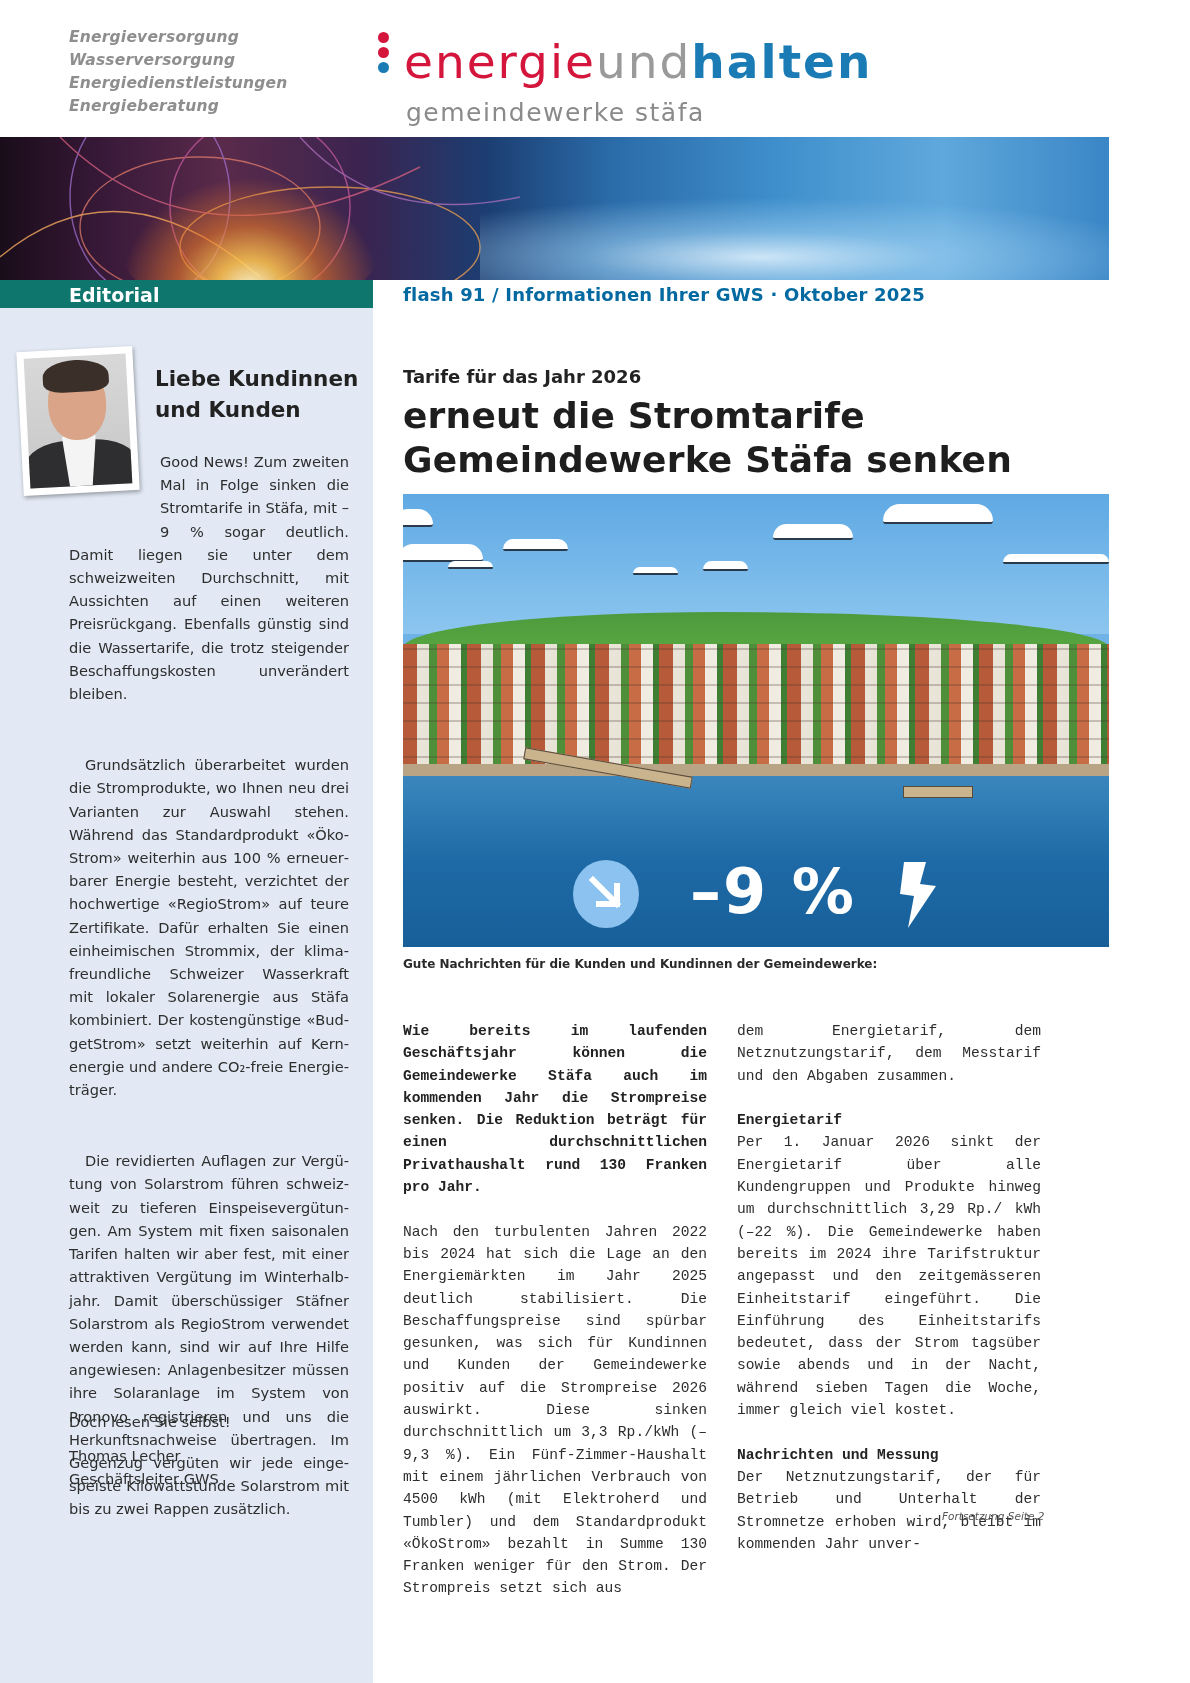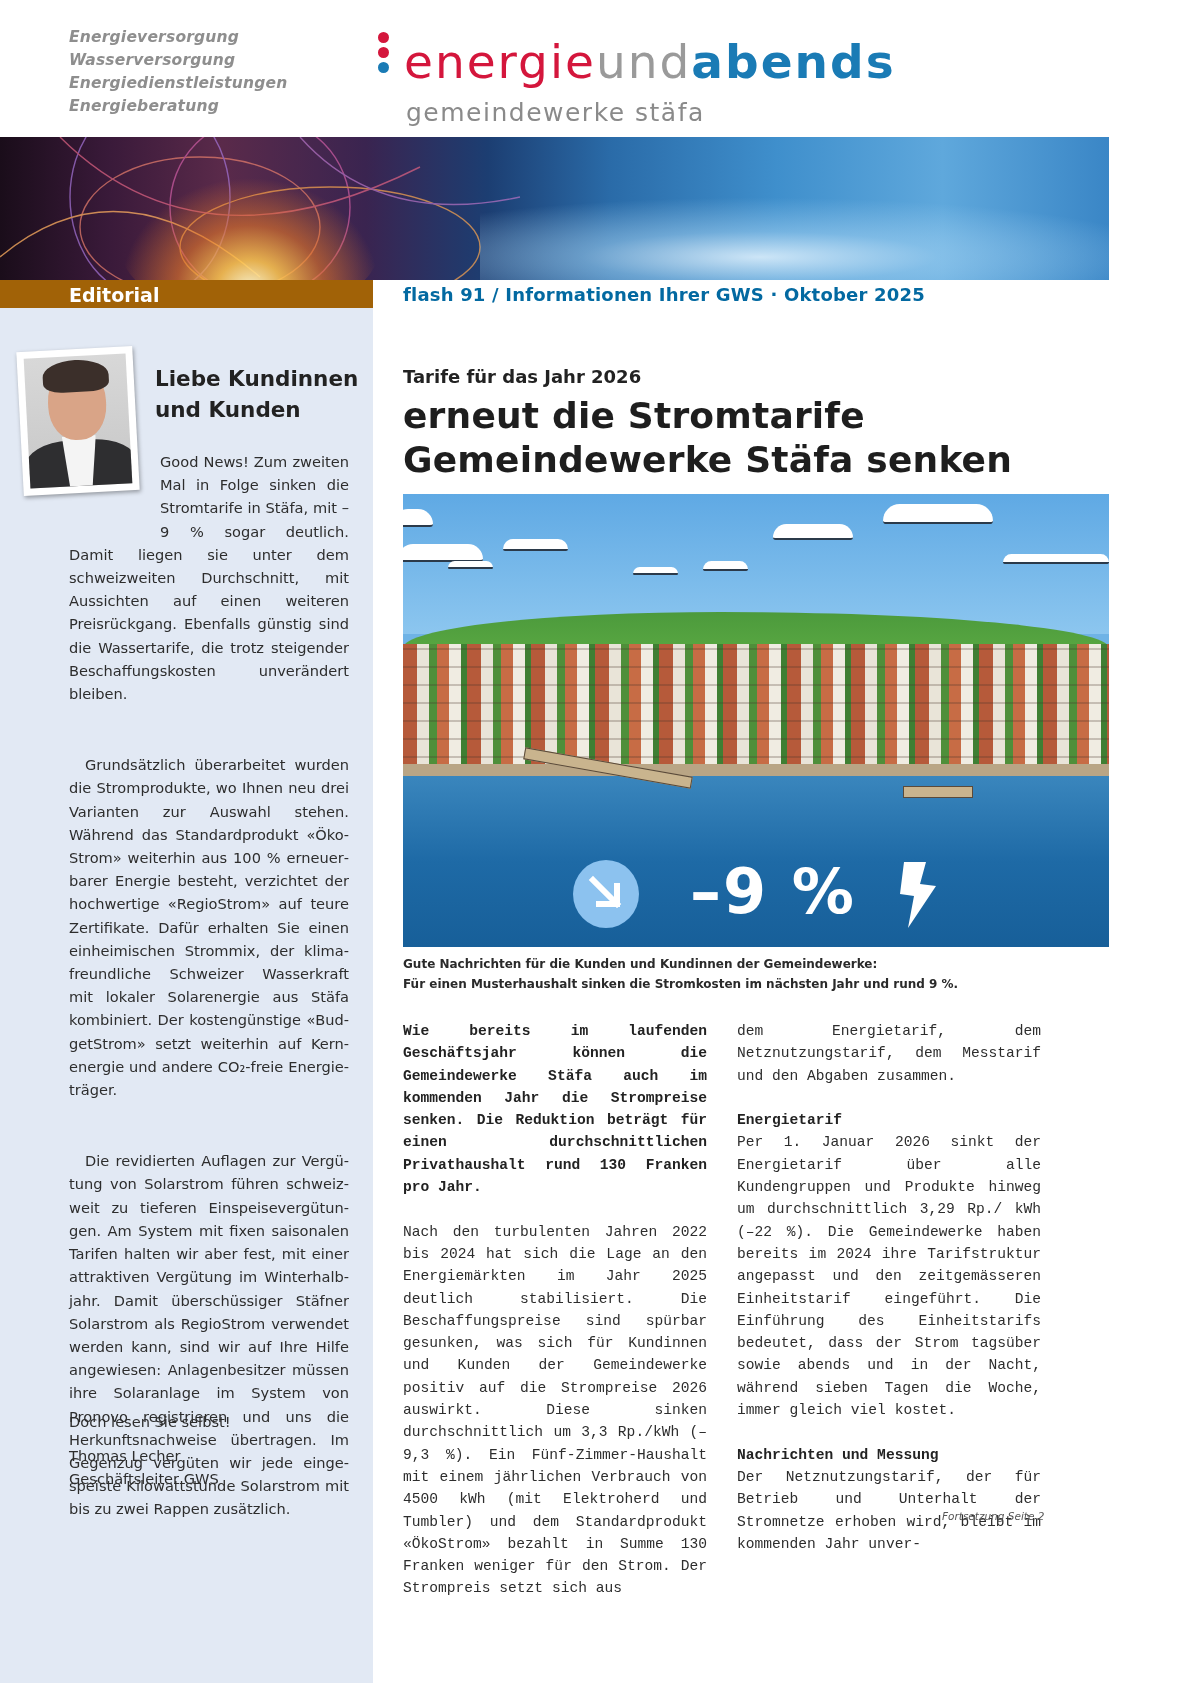--- a/index.html
+++ b/index.html
@@ -20,21 +20,21 @@
     
     .banner { position: absolute; left: 0; top: 137px; width: 1109px; height: 143px; overflow: hidden;
       background: linear-gradient(90deg, #1a0d1a 0%, #3a1a3a 10%, #5a2a4a 20%, #3a2450 33%, #1c3e72 44%, #2a6ba8 55%, #3f8fcc 70%, #5fa8dc 85%, #3a86c6 100%); }
     .banner .fire { position: absolute; left: 120px; top: 40px; width: 260px; height: 140px; border-radius: 50%;
       background: radial-gradient(ellipse at 50% 80%, rgba(255,250,210,0.95) 0%, rgba(255,200,80,0.85) 18%, rgba(230,120,40,0.6) 40%, rgba(150,40,60,0.0) 70%); }
     .banner .arcs { position: absolute; left: 0; top: 0; width: 560px; height: 143px; }
     .banner .wave { position: absolute; left: 480px; top: 60px; width: 700px; height: 100px;
       background: radial-gradient(ellipse at 40% 60%, rgba(230,245,255,0.85) 0%, rgba(170,215,245,0.5) 30%, rgba(60,140,210,0) 70%); }
 
     
-    .editorial-bar { position: absolute; left: 0; top: 280px; width: 373px; height: 41px; background: #a16207; }
+    .editorial-bar { position: absolute; left: 0; top: 280px; width: 373px; height: 41px; background: #0f766e; }
     .editorial-bar span { position: absolute; left: 69px; top: 4px; font-weight: bold; font-size: 19px; color: #ffffff; }
     .flash-title { position: absolute; left: 403px; top: 284px; font-weight: bold; font-size: 18px; color: #0369a1; white-space: nowrap; letter-spacing: 0.2px; }
 
     
     .sidebar { position: absolute; left: 0; top: 308px; width: 373px; height: 1375px; background: #e2e9f4; }
     .photo { position: absolute; left: 20px; top: 349px; width: 116px; height: 144px; background: #ffffff; padding: 7px; transform: rotate(-3deg); box-shadow: 1px 2px 4px rgba(0,0,0,0.35); }
     .photo-inner { width: 100%; height: 100%; background: linear-gradient(180deg, #d8d8d8 0%, #c7c7c7 100%); position: relative; overflow: hidden; }
     .photo-inner .head { position: absolute; left: 22px; top: 10px; width: 58px; height: 74px; border-radius: 48% 48% 46% 46%; background: #d9a487; }
     .photo-inner .hair { position: absolute; left: 18px; top: 4px; width: 66px; height: 32px; border-radius: 50% 50% 30% 30%; background: #3b2f2a; }
     .photo-inner .body { position: absolute; left: -4px; top: 84px; width: 112px; height: 60px; border-radius: 40% 40% 0 0; background: #2e2e30; }
@@ -91,21 +91,21 @@
   <div>Energieberatung</div>
 </div>
 
 <div class="logo">
   <div class="logo-dots">
     <span style="background:#d4163c"></span>
     <span style="background:#d4163c"></span>
     <span style="background:#1a7bb5"></span>
   </div>
   <div class="logo-word">
-    <span class="w1">energie</span><span class="w2">und</span><span class="w3">abends</span>
+    <span class="w1">energie</span><span class="w2">und</span><span class="w3">halten</span>
   </div>
   <div class="logo-sub">gemeindewerke stäfa</div>
 </div>
 
 <div class="banner">
   <svg class="arcs" viewBox="0 0 560 143">
     <g fill="none" stroke-width="1.4" opacity="0.75">
       <ellipse cx="200" cy="90" rx="120" ry="70" stroke="#e07a6a"></ellipse>
       <ellipse cx="260" cy="70" rx="90" ry="90" stroke="#c85aa0"></ellipse>
       <ellipse cx="330" cy="110" rx="150" ry="60" stroke="#f0a050"></ellipse>
@@ -184,21 +184,20 @@
     <path d="M20 20 L44 44 M44 26 L44 44 L26 44" stroke="#ffffff" stroke-width="6" fill="none" stroke-linecap="square"></path>
   </svg>
 </div>
 <div class="pct">–9 %</div>
 <svg class="bolt" viewBox="0 0 40 66">
   <polygon points="6,0 28,0 22,22 38,24 10,66 16,34 2,32" fill="#ffffff"></polygon>
 </svg>
 
 <div class="caption">
   <div>Gute Nachrichten für die Kunden und Kundinnen der Gemeindewerke:</div>
-  <div>Für einen Musterhaushalt sinken die Stromkosten im nächsten Jahr und rund 9 %.</div>
 </div>
 
 <div class="col col1">
   <p class="lead">Wie bereits im laufenden Geschäftsjahr können die Gemeindewerke Stäfa auch im kommenden Jahr die Strompreise senken. Die Reduktion beträgt für einen durchschnittlichen Privathaushalt rund 130 Franken pro Jahr.</p>
   <div class="gap"></div>
   <p>Nach den turbulenten Jahren 2022 bis 2024 hat sich die Lage an den Energie­märkten im Jahr 2025 deutlich stabili­siert. Die Beschaffungspreise sind spür­bar gesunken, was sich für Kundinnen und Kunden der Gemeindewerke positiv auf die Strompreise 2026 auswirkt. Diese sinken durchschnittlich um 3,3 Rp./kWh (–9,3 %). Ein Fünf-Zimmer-Haushalt mit einem jährlichen Verbrauch von 4500 kWh (mit Elektroherd und Tumbler) und dem Standardprodukt «ÖkoStrom» bezahlt in Summe 130 Franken weniger für den Strom. Der Strompreis setzt sich aus</p>
 </div>
 
 <div class="col col2">
   <p>dem Energietarif, dem Netznutzungs­tarif, dem Messtarif und den Abgaben zusammen.</p>

